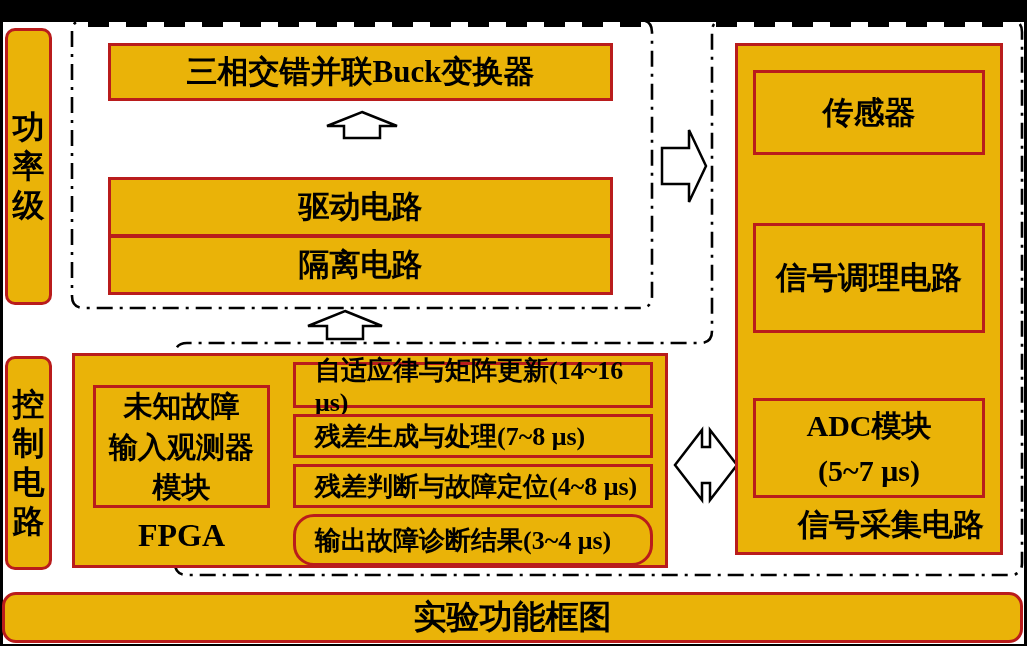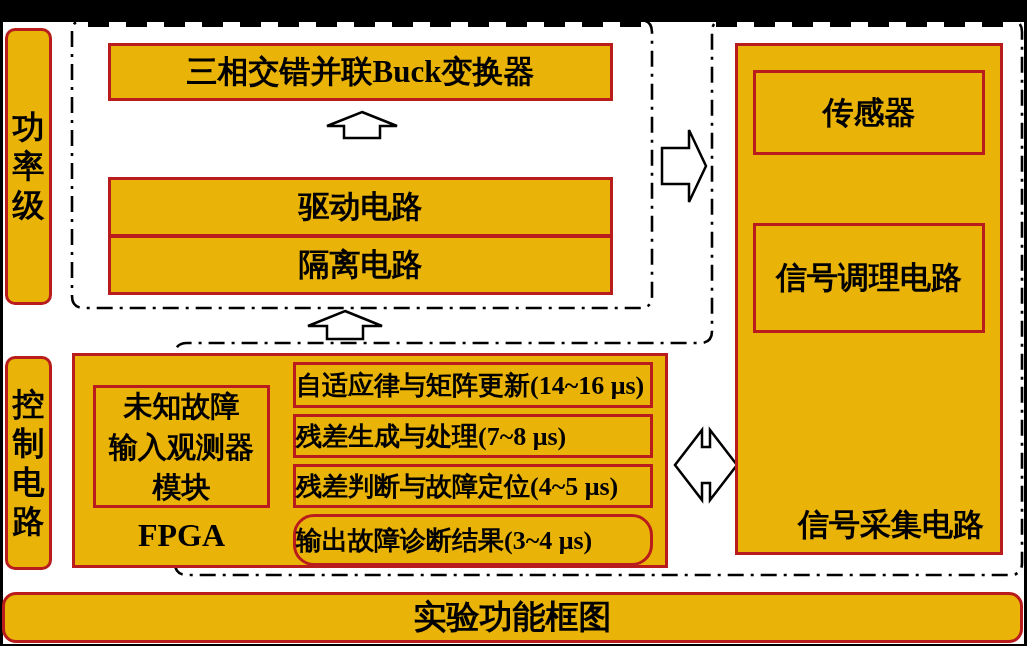--- a/index.html
+++ b/index.html
@@ -6,21 +6,21 @@
   #stage{position:relative;width:1027px;height:646px;background:#000;overflow:hidden;
          font-family:"Liberation Serif","DejaVu Serif",serif;font-weight:700;color:#000;}
   #canvas{position:absolute;left:3px;top:22px;width:1021px;height:622px;background:#fff;}
   #lines{position:absolute;left:0;top:0;width:1027px;height:646px;}
   .abs{position:absolute;box-sizing:border-box;}
   .box{border:3px solid #b91c1c;background:#eab308;display:flex;align-items:center;justify-content:center;text-align:center;}
   .nob{display:flex;align-items:center;justify-content:center;text-align:center;}
   .round{border-radius:10px;}
   .vlabel{font-size:32px;line-height:1.22;letter-spacing:0;}
   .bigtext{font-size:31px;}
-  .tasktext{font-size:26px;justify-content:flex-start;text-align:left;padding-left:0;}
+  .tasktext{font-size:26px;justify-content:flex-start;text-align:left;padding-left:19px;}
   .obstext{font-size:29px;line-height:1.38;}
   .adctext{font-size:30px;line-height:1.5;}
   .titletext{font-size:33px;border-radius:14px;}
 </style>
 </head>
 <body>
 
 <div id="stage">
 
   <div id="canvas"></div>
@@ -81,33 +81,39 @@
     <span>FPGA</span>
   </div>
 
   <div class="abs box tasktext" style="left:293px;top:362px;width:360px;height:46px;">
     <span>自适应律与矩阵更新(14~16 μs)</span>
   </div>
   <div class="abs box tasktext" style="left:293px;top:414px;width:360px;height:44px;">
     <span>残差生成与处理(7~8 μs)</span>
   </div>
   <div class="abs box tasktext" style="left:293px;top:464px;width:360px;height:44px;">
-    <span>残差判断与故障定位(4~5 μs)</span>
+    <span>残差判断与故障定位(4~8 μs)</span>
   </div>
   <div class="abs box tasktext" style="left:293px;top:514px;width:360px;height:52px;border-radius:21px;">
     <span>输出故障诊断结果(3~4 μs)</span>
   </div>
 
   <div class="abs box" style="left:735px;top:43px;width:268px;height:512px;"></div>
   <div class="abs box bigtext" style="left:753px;top:70px;width:232px;height:85px;">
     <span>传感器</span>
   </div>
   <div class="abs box bigtext" style="left:753px;top:223px;width:232px;height:110px;">
     <span>信号调理电路</span>
   </div>
+  <div class="abs box adctext" style="left:753px;top:398px;width:232px;height:100px;">
+    <div>
+      <div>ADC模块</div>
+      <div>(5~7 μs)</div>
+    </div>
+  </div>
   <div class="abs nob" style="left:735px;top:500px;width:268px;height:50px;font-size:31px;padding-left:44px;">
     <span>信号采集电路</span>
   </div>
 
   <div class="abs box titletext" style="left:2px;top:592px;width:1021px;height:51px;">
     <span>实验功能框图</span>
   </div>
 
 </div>
 

